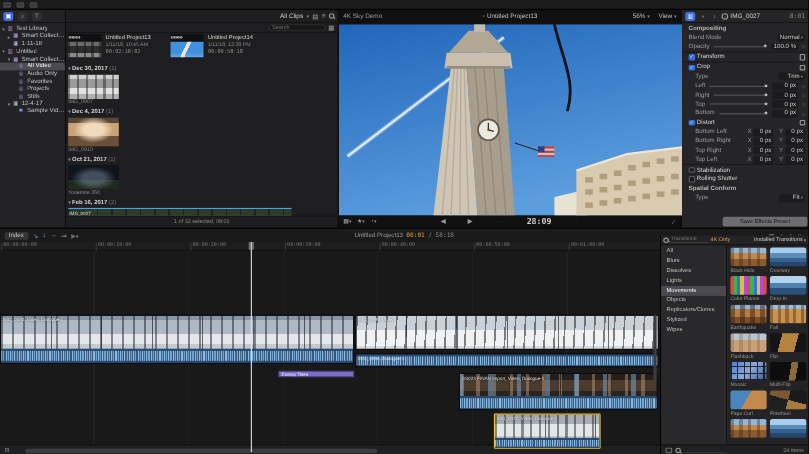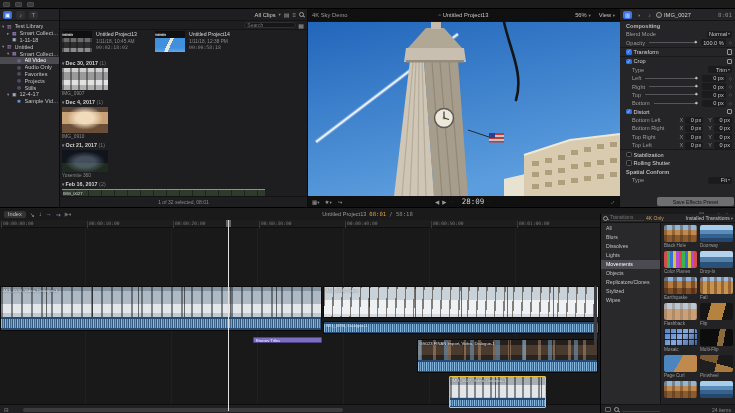--- a/index.html
+++ b/index.html
@@ -55,21 +55,21 @@
   .th-field{background:repeating-linear-gradient(90deg,rgba(15,15,20,.55) 0 1.5px,transparent 1.5px 13px),linear-gradient(180deg,#2e3b2a 0 28%,#49633a 28% 62%,#3a5230 62%);border-top:1px solid #4aa3e8;}
   .stripname{position:absolute;left:1px;top:1px;font-size:4.2px;color:rgba(235,240,245,.85);}
   #bfooter{height:11px;border-top:1px solid #141414;display:flex;align-items:center;justify-content:center;font-size:5px;color:#8a8a8a;}
   
   #viewerc .colhead{height:13px;padding:0 4px;position:relative;}
   .vh-left{color:#9a9a9a;}
   .vh-center{position:absolute;left:50%;transform:translateX(-50%);display:flex;gap:2px;align-items:center;color:#c4c4c4;}
   .vh-right{margin-left:auto;display:flex;gap:8px;color:#c0c0c0;}
   #vcanvas{position:relative;width:312px;height:174px;background:#000;}
   #vtransport{height:11px;display:flex;align-items:center;padding:0 4px;gap:5px;font-size:5.5px;color:#9a9a9a;position:relative;}
-  .vt-center{position:absolute;left:50%;transform:translateX(-50%);display:flex;align-items:center;gap:3px;}
+  .vt-center{position:absolute;left:50%;transform:translateX(-50%);display:flex;align-items:center;gap:20px;font-weight:bold;}
   .vt-tc{font-size:7.5px;color:#cfcfcf;}
   .vt-dots{color:#5a5a5a;font-size:4px;letter-spacing:1px;}
   .expand{margin-left:auto;transform:rotate(-45deg);font-size:6px;color:#9a9a9a;}
   
   #inspector .colhead{gap:2px;padding:0 3px;}
   .insp-name{position:absolute;left:50%;transform:translateX(-50%);color:#d0d0d0;}
   .insp-dur{margin-left:auto;color:#8a8a8a;}
   .iico{width:9px;height:8px;border-radius:2px;font-size:5px;line-height:8px;text-align:center;color:#9a9a9a;flex:none;}
   .iico.sel{background:#3e74e8;color:#fff;}
   .info-i{width:6px;height:6px;border:1px solid #9a9a9a;border-radius:50%;font-size:4px;line-height:5px;text-align:center;color:#9a9a9a;flex:none;margin-top:1px;}

